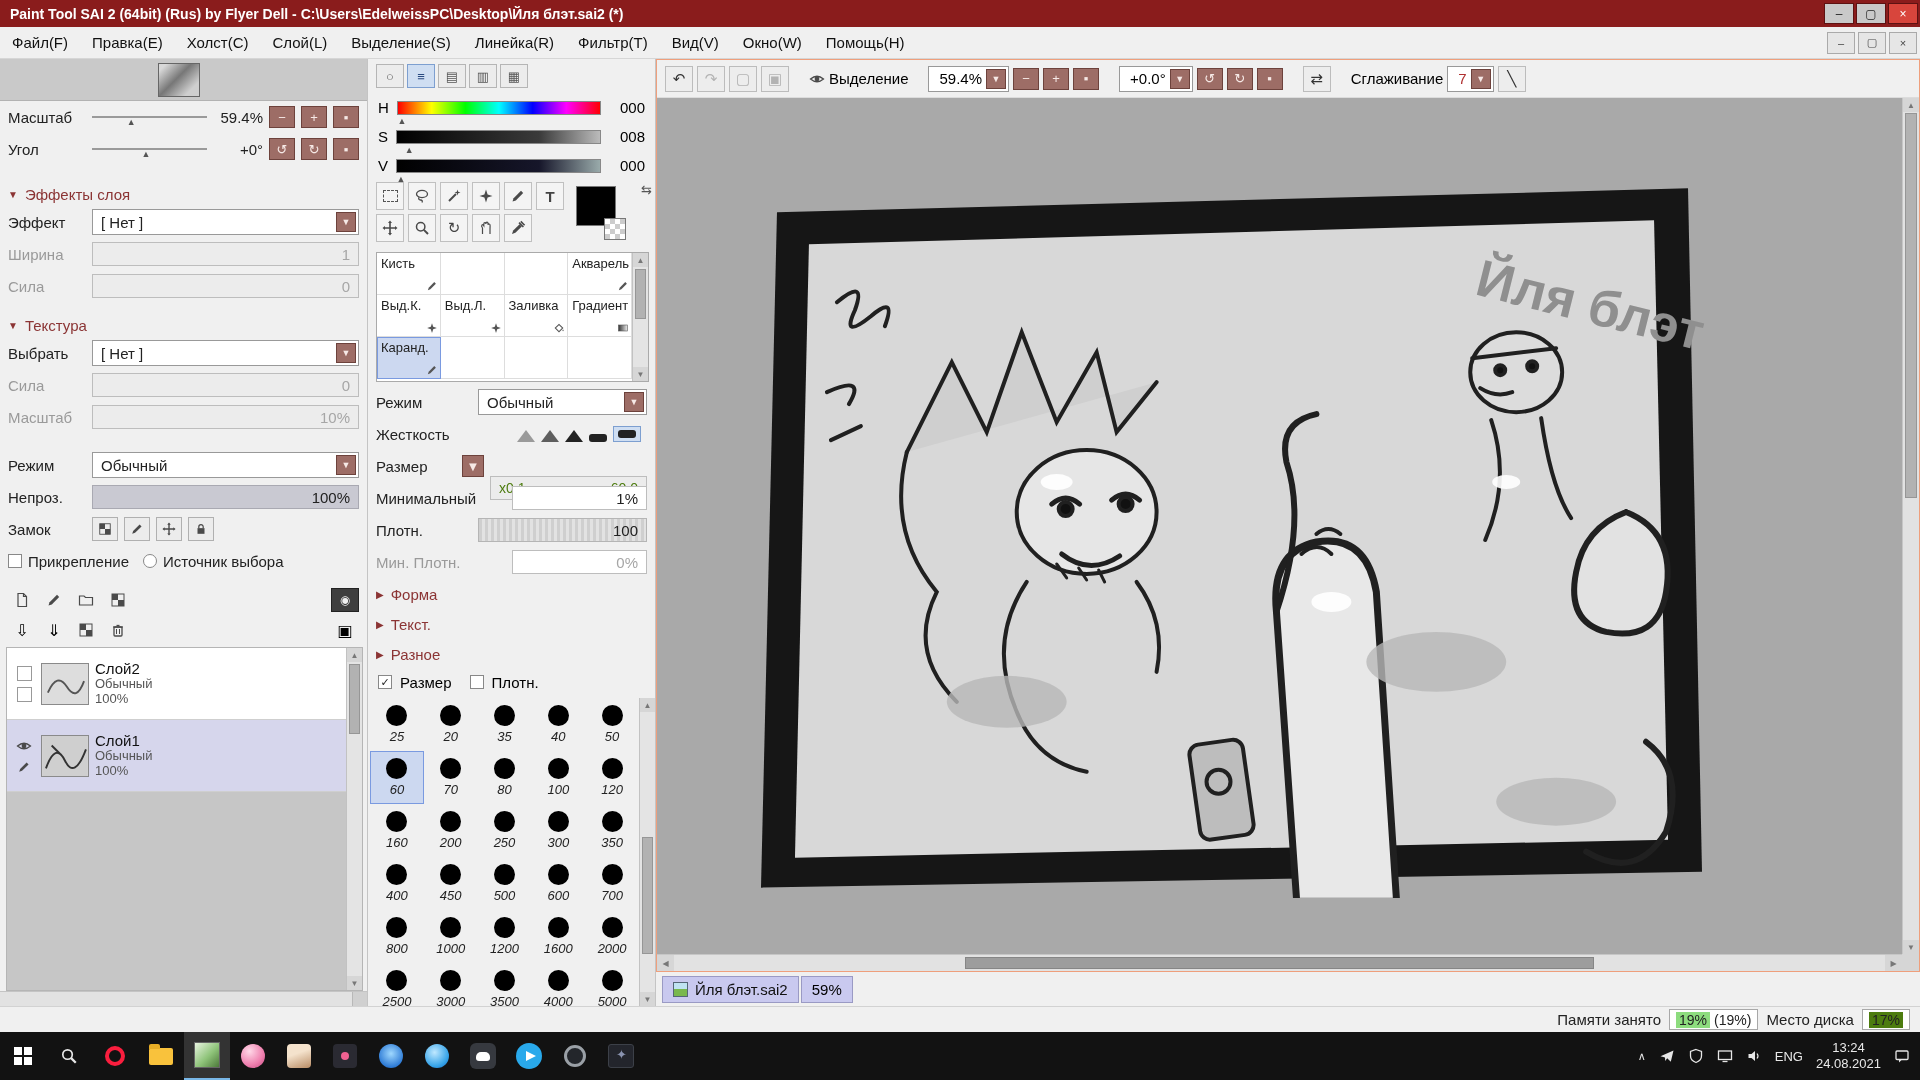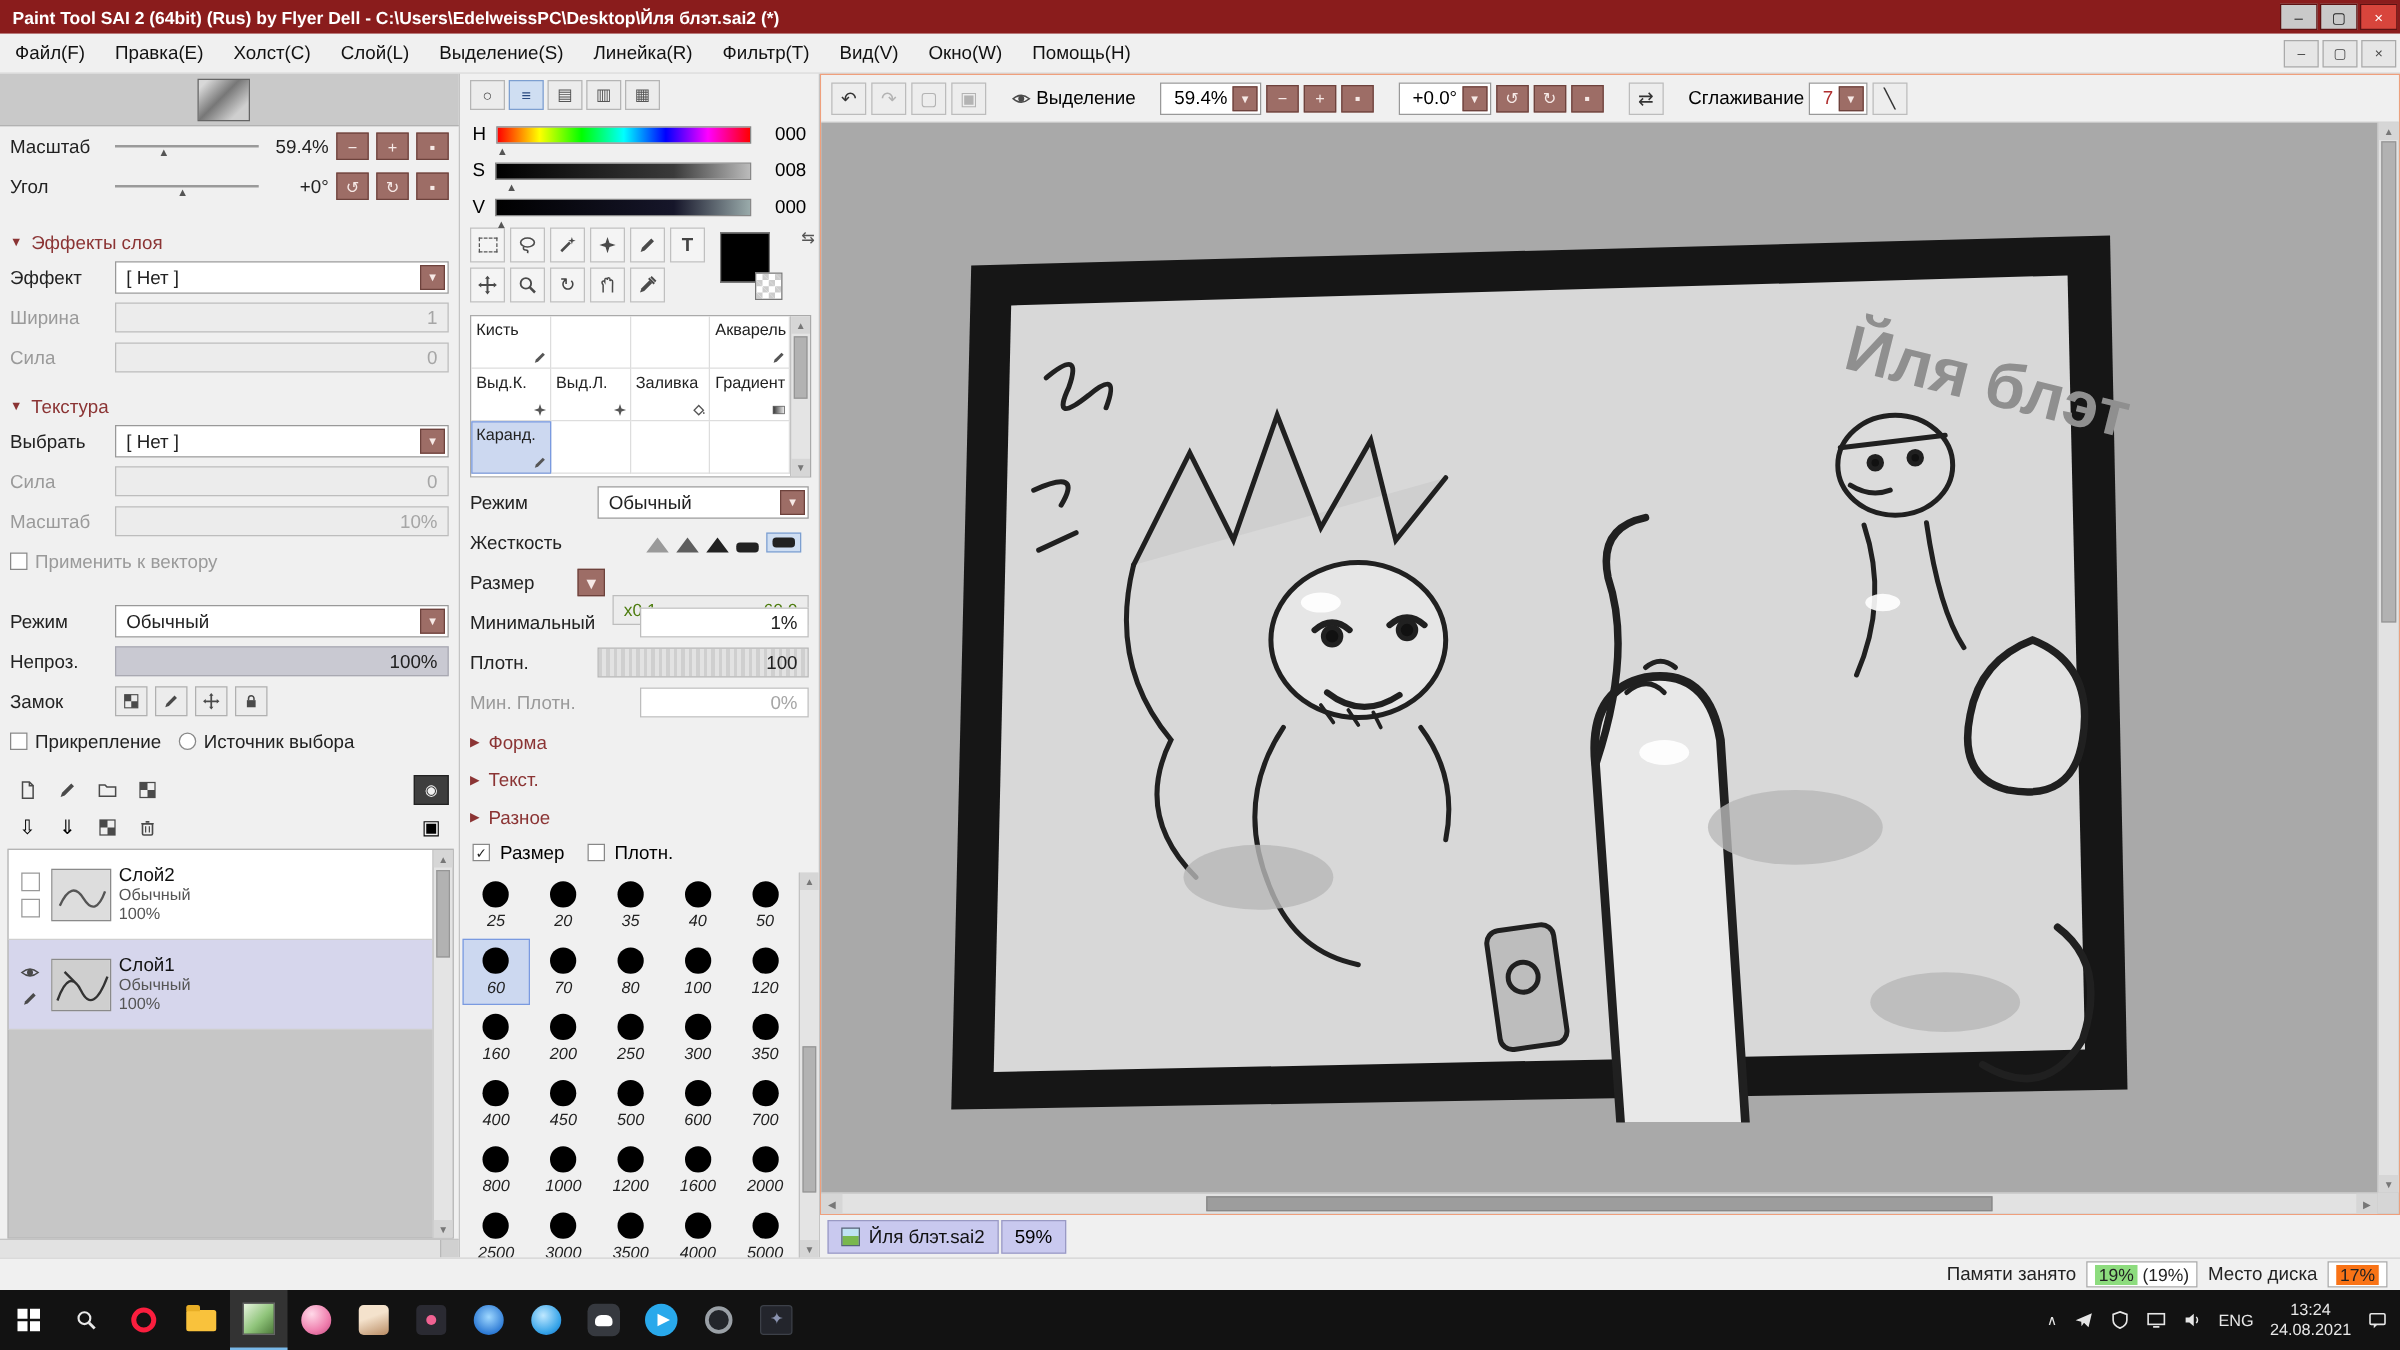--- a/index.html
+++ b/index.html
@@ -135,21 +135,21 @@
   .hs-thumb{position:absolute;top:2px;bottom:2px;left:24%;width:52%;background:#9d9d9d;border:1px solid #868686;}
   .vcorner{position:absolute;right:0;bottom:0;width:17px;height:17px;background:#d6d6d6;}
   .tabbar{height:34px;background:#f0f0f0;display:flex;align-items:center;padding-left:6px;gap:2px;flex:0 0 auto;}
   .doc-tab{display:flex;align-items:center;gap:7px;background:#c9c9ef;border:1px solid #9a9ac4;height:27px;padding:0 10px;font-size:15px;color:#111;}
   .doc-ico{width:15px;height:15px;background:linear-gradient(180deg,#bfe3f2 45%,#79b84e 45%);border:1px solid #567;}
   .zoom-chip{background:#c9c9ef;border:1px solid #9a9ac4;height:27px;display:flex;align-items:center;padding:0 10px;font-size:15px;}
 
   .statusrow{height:26px;background:#f0f0f0;border-top:1px solid #d2d2d2;display:flex;align-items:center;justify-content:flex-end;gap:8px;padding-right:10px;font-size:15px;color:#222;flex:0 0 auto;}
   .meter{height:21px;background:#fff;border:1px solid #a8a8a8;display:flex;align-items:center;padding:0 6px;gap:4px;font-size:14px;}
   .chip-green{background:#8ddc7e;padding:0 3px;}
-  .chip-cyan{background:#f97316;padding:0 3px;}
+  .chip-cyan{background:#4d7c0f;padding:0 3px;}
 
   
   .taskbar{position:absolute;left:0;bottom:0;width:1920px;height:48px;background:#121212;display:flex;align-items:center;color:#e8e8e8;}
   .tb-cell{width:46px;height:48px;display:flex;align-items:center;justify-content:center;flex:0 0 auto;}
   .tb-cell.active{background:rgba(255,255,255,.14);border-bottom:2px solid #79b8e8;}
   .winlogo{display:grid;grid-template-columns:8px 8px;grid-template-rows:8px 8px;gap:2px;}
   .winlogo div{background:#fff;}
   .ico-opera{width:20px;height:20px;border:4px solid #fa1e3e;border-radius:50%;}
   .ico-folder{position:relative;width:24px;height:17px;background:#f9c23c;border-radius:2px;}
   .ico-folder::before{content:"";position:absolute;left:0;top:-4px;width:11px;height:5px;background:#e8ae26;border-radius:2px 2px 0 0;}
@@ -368,24 +368,20 @@
           <span class="plabel gray">Сила</span>
           <div class="numfield dis">
               <span>0</span>
             </div>
         </div>
         <div class="prow" style="height:28px">
           <span class="plabel gray">Масштаб</span>
           <div class="numfield dis">
               <span>10%</span>
             </div>
-        </div>
-        <div class="prow" style="height:26px">
-          <span class="cb"></span>
-          <span class="gray">Применить к вектору</span>
         </div>
 
         <div style="height:16px"></div>
 
         <div class="prow" style="height:32px">
           <span class="plabel">Режим</span>
           <div class="dropdown">
             <span>Обычный</span>
             <span class="dd-arrow">▼</span>
           </div>

